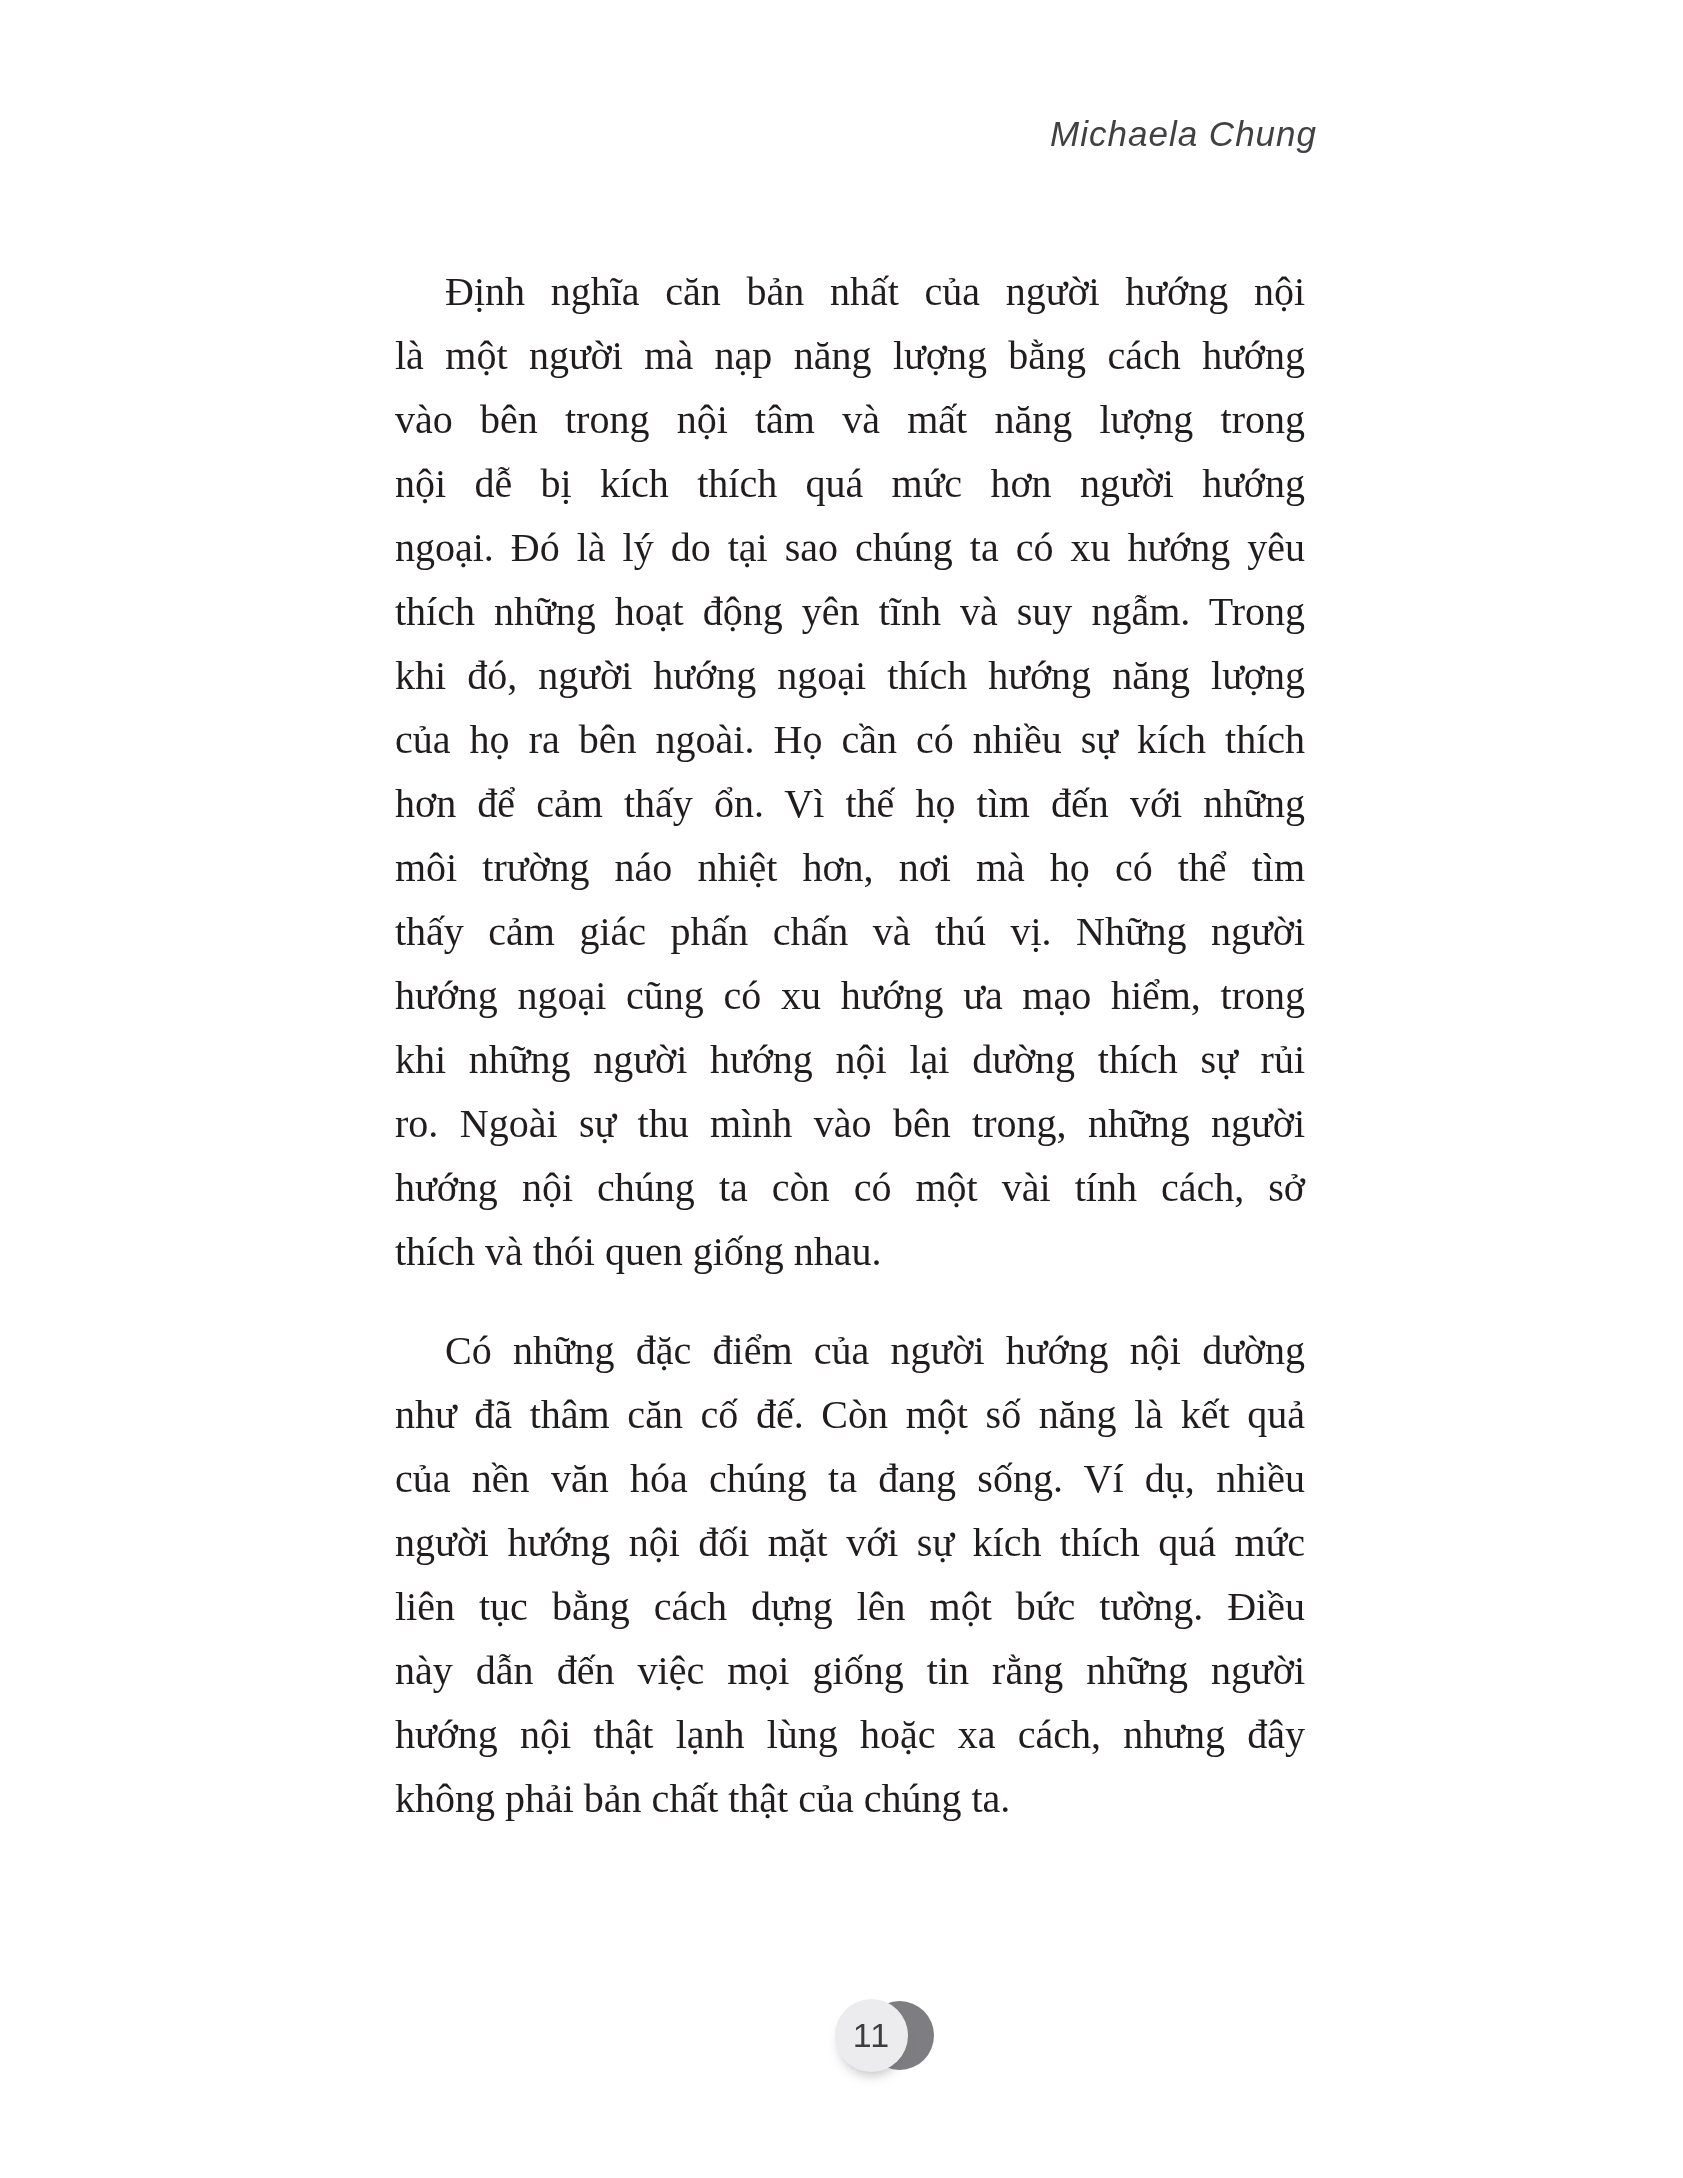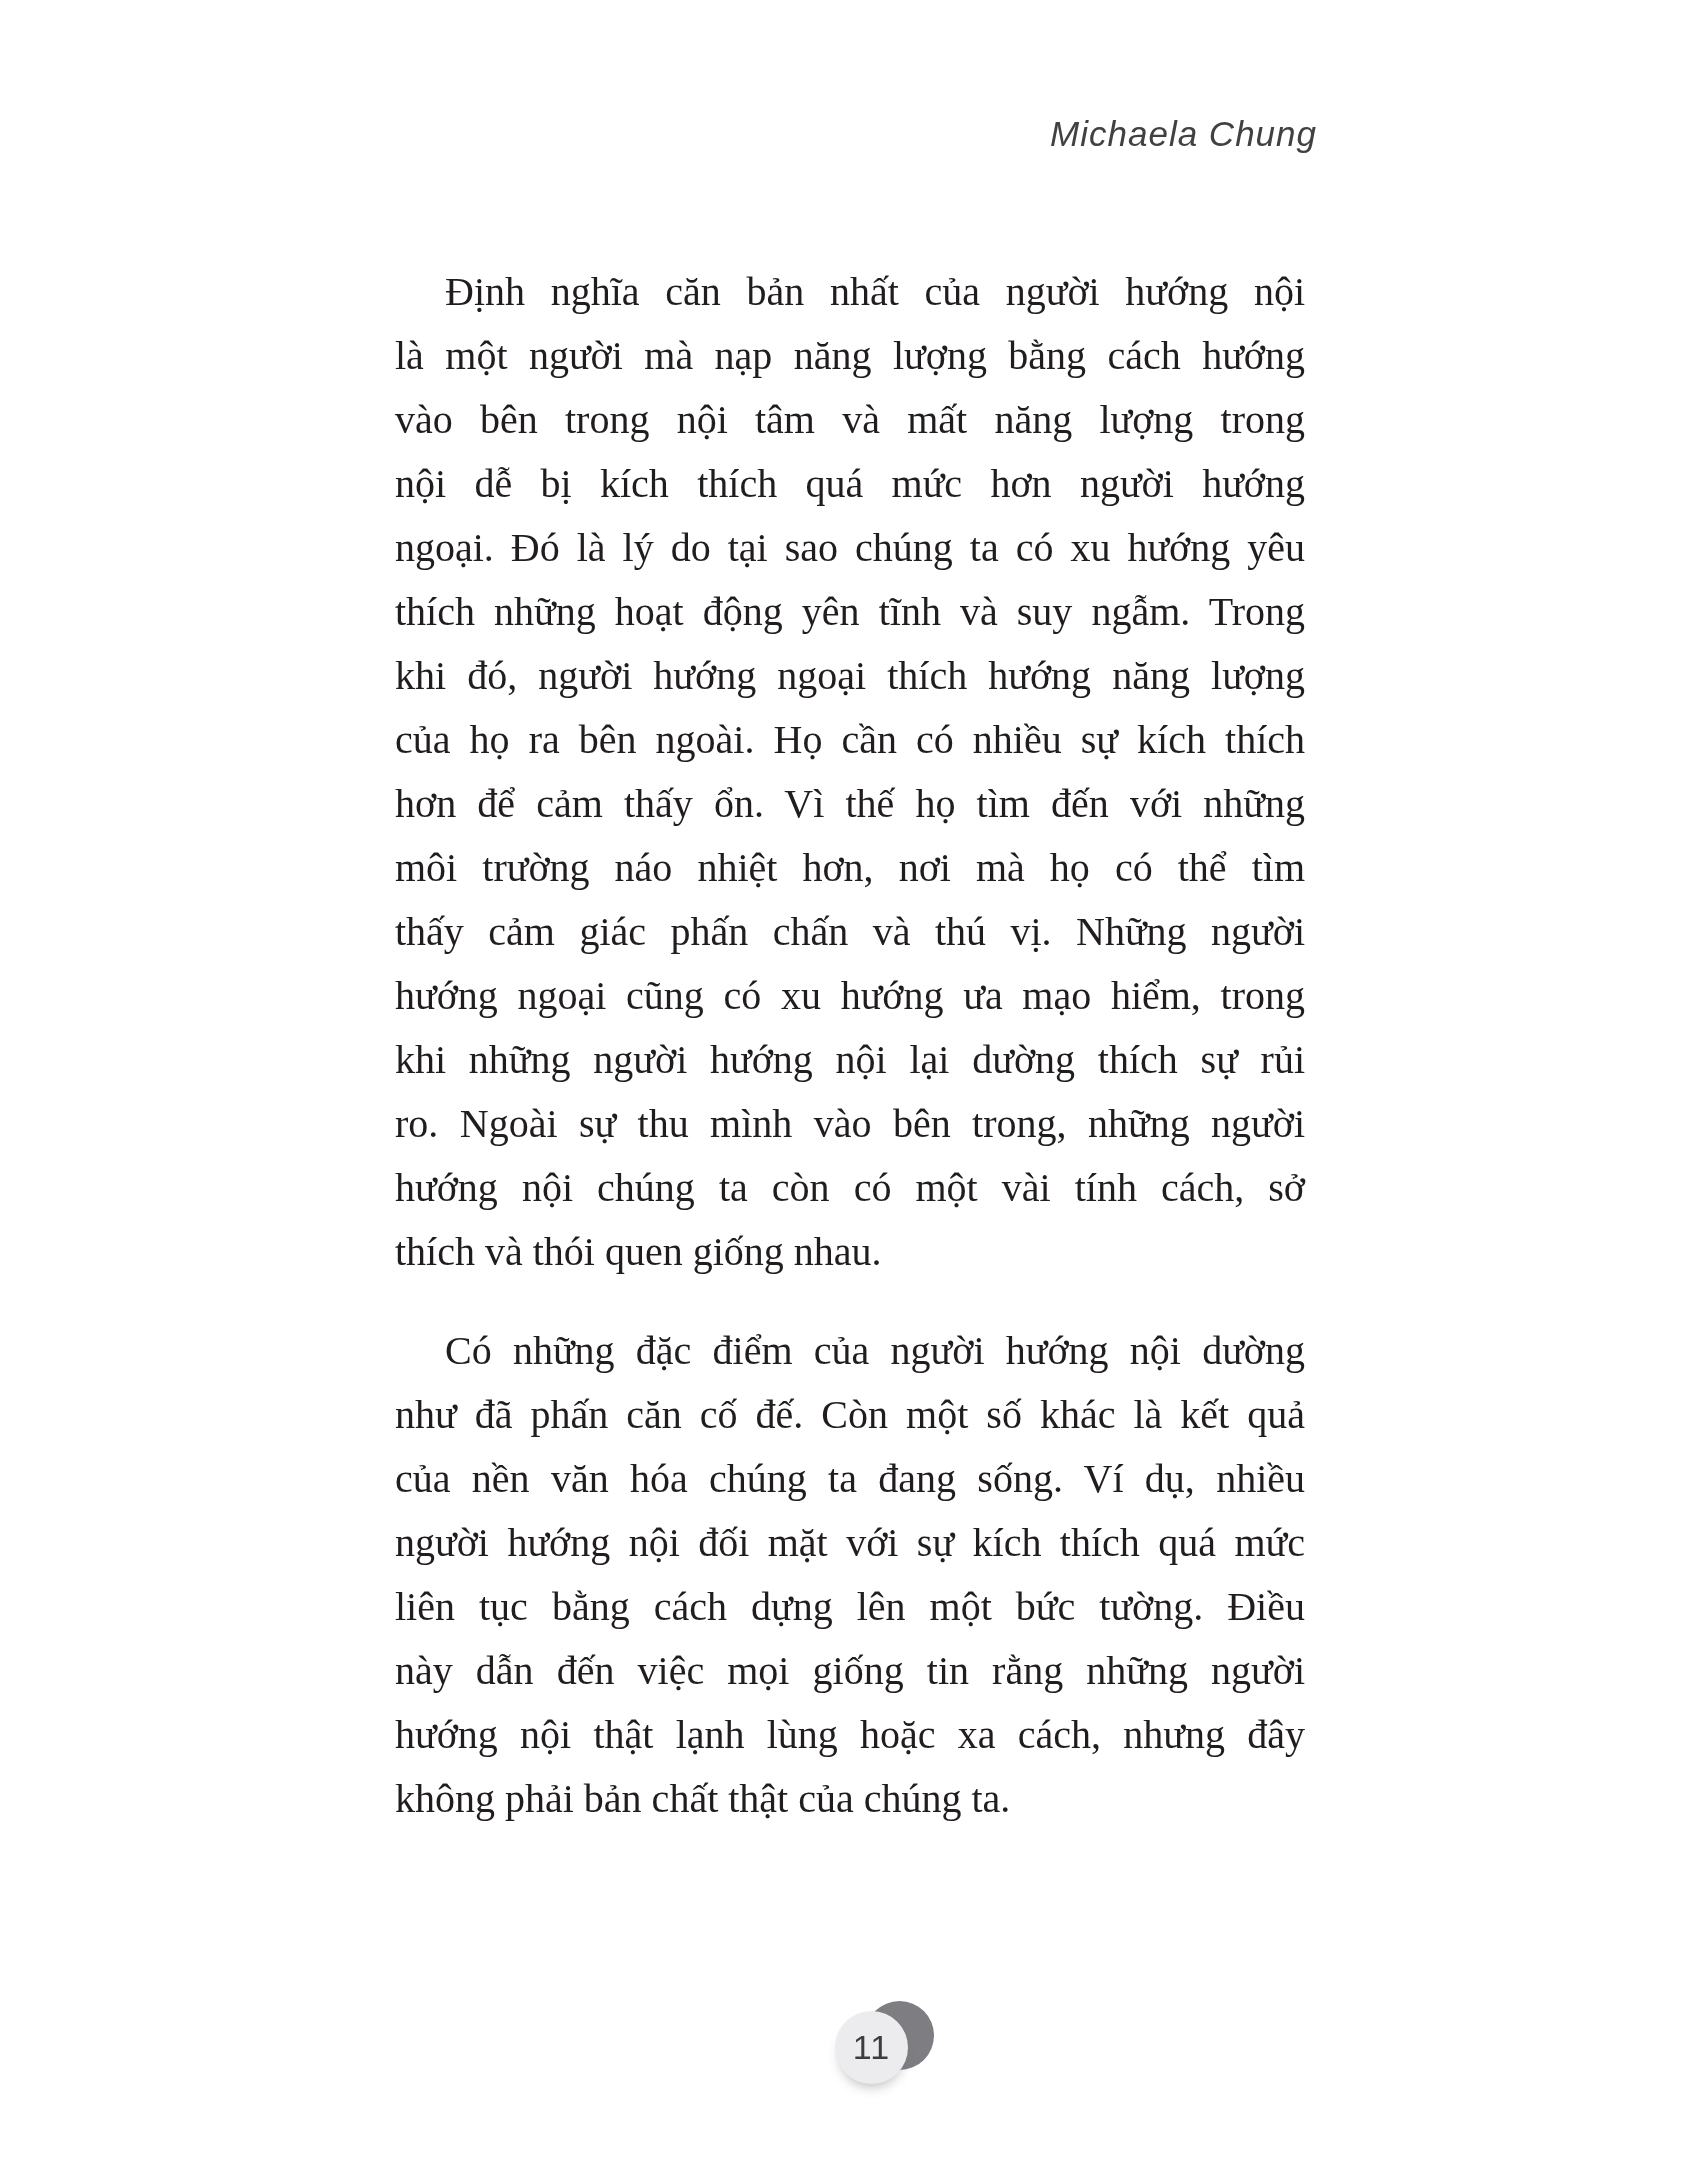--- a/index.html
+++ b/index.html
@@ -64,21 +64,21 @@
     left: 30px;
     top: 2px;
     width: 69px;
     height: 69px;
     border-radius: 50%;
     background: #7e7e82;
   }
   .badge-front-circle {
     position: absolute;
     left: 0px;
-    top: 12px;
+    top: 0px;
     width: 73px;
     height: 73px;
     border-radius: 50%;
     background: #ececee;
     box-shadow: 0 8px 12px -5px rgba(110,110,115,0.45);
     display: flex;
     align-items: center;
     justify-content: center;
   }
   .page-number {
@@ -112,21 +112,21 @@
       <div class="text-line">thấy cảm giác phấn chấn và thú vị. Những người</div>
       <div class="text-line">hướng ngoại cũng có xu hướng ưa mạo hiểm, trong</div>
       <div class="text-line">khi những người hướng nội lại dường thích sự rủi</div>
       <div class="text-line">ro. Ngoài sự thu mình vào bên trong, những người</div>
       <div class="text-line">hướng nội chúng ta còn có một vài tính cách, sở</div>
       <div class="text-line last">thích và thói quen giống nhau.</div>
     </div>
 
     <div class="paragraph">
       <div class="text-line first">Có những đặc điểm của người hướng nội dường</div>
-      <div class="text-line">như đã phấn căn cố đế. Còn một số khác là kết quả</div>
+      <div class="text-line">như đã thâm căn cố đế. Còn một số năng là kết quả</div>
       <div class="text-line">của nền văn hóa chúng ta đang sống. Ví dụ, nhiều</div>
       <div class="text-line">người hướng nội đối mặt với sự kích thích quá mức</div>
       <div class="text-line">liên tục bằng cách dựng lên một bức tường. Điều</div>
       <div class="text-line">này dẫn đến việc mọi giống tin rằng những người</div>
       <div class="text-line">hướng nội thật lạnh lùng hoặc xa cách, nhưng đây</div>
       <div class="text-line last">không phải bản chất thật của chúng ta.</div>
     </div>
 
   </div>
 

